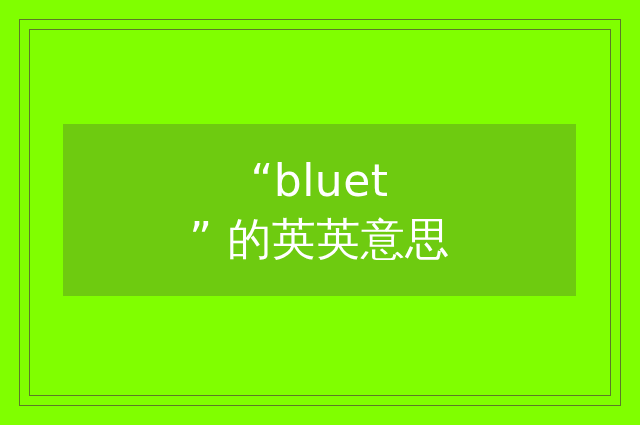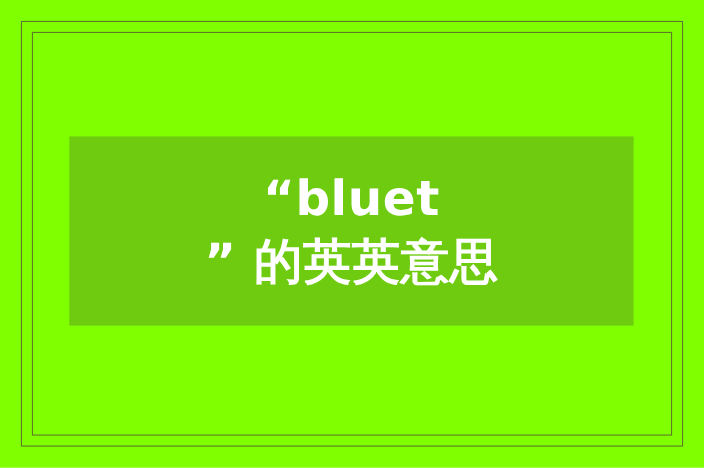--- a/index.html
+++ b/index.html
@@ -58,21 +58,21 @@
     align-items: center;
     justify-content: center;
     box-sizing: border-box;
     padding: 0 14px;
   }
 
   #banner-title {
     margin: 0;
     color: #ffffff;
     font-family: "DejaVu Sans", "Liberation Sans", sans-serif;
-    font-weight: bold;
+    font-weight: normal;
     font-size: 44px;
     line-height: 58px;
     letter-spacing: 0.5px;
     text-align: center;
     white-space: pre-line;
     word-break: break-word;
   }
 </style>
 </head>
 <body>

